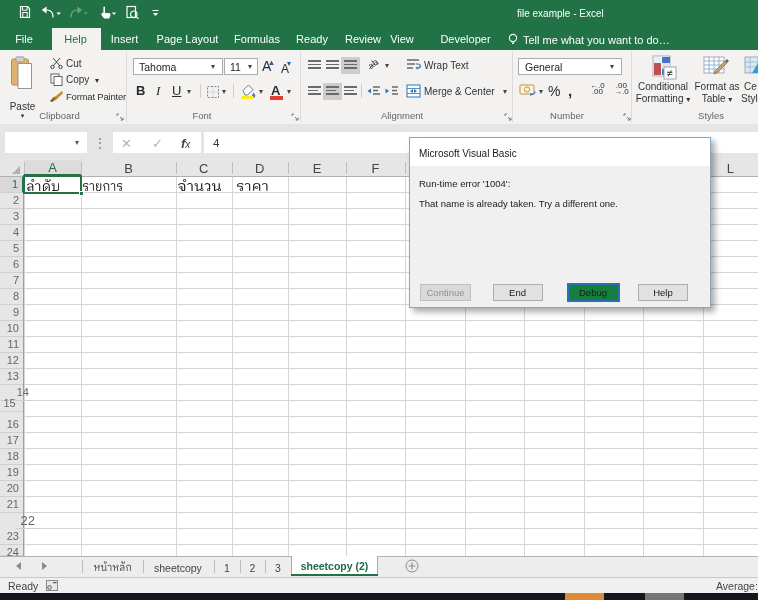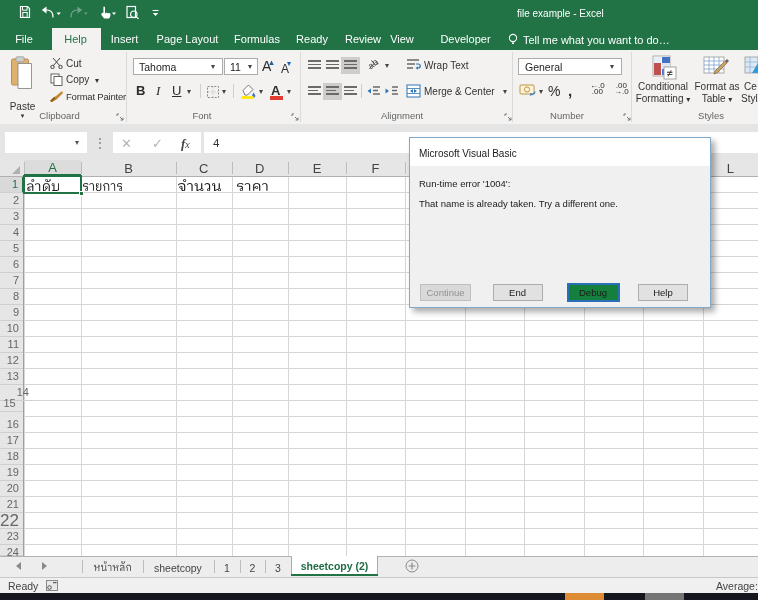--- a/index.html
+++ b/index.html
@@ -215,21 +215,21 @@
 <div class="abs" style="left:741px;top:93px;font-size:10px;color:#333">Styl</div>
 <div class="abs" style="left:0;top:124px;width:758px;height:36px;background:#e5e5e5"></div>
 <div class="abs" style="left:5px;top:132px;width:82px;height:21px;background:#fff"></div>
 <div class="abs" style="left:75px;top:138px;font-size:8px;color:#555">▾</div>
 <div class="abs" style="left:99px;top:138px;width:2px;height:2px;background:#9f9f9f"></div>
 <div class="abs" style="left:99px;top:142.3px;width:2px;height:2px;background:#9f9f9f"></div>
 <div class="abs" style="left:99px;top:146.6px;width:2px;height:2px;background:#9f9f9f"></div>
 <div class="abs" style="left:113px;top:132px;width:88px;height:21px;background:#fff"></div>
 <div class="abs" style="left:121px;top:136px;font-size:13px;color:#b3b3b3">✕</div>
 <div class="abs" style="left:152px;top:136px;font-size:13px;color:#b3b3b3">✓</div>
-<div class="abs" style="left:181px;top:136px;font-size:13px;font-style:italic;font-family:Liberation Serif, serif;color:#444"><b><i>f</i></b><i style="font-size:10px">x</i></div>
+<div class="abs" style="left:181px;top:136px;font-size:13px;font-style:italic;font-family:Liberation Sans, sans-serif;color:#444"><b><i>f</i></b><i style="font-size:10px">x</i></div>
 <div class="abs" style="left:204px;top:132px;width:554px;height:21px;background:#fff"></div>
 <div class="abs" style="left:213px;top:137px;font-size:11.5px;color:#333">4</div>
 <div class="abs" style="left:0;top:160px;width:758px;height:17px;background:#e6e6e6;border-bottom:1px solid #b0b0b0"></div>
 <div class="abs" style="left:12px;top:166px;width:0;height:0;border-left:8px solid transparent;border-bottom:8px solid #b0b0b0"></div>
 <div class="abs" style="left:24px;top:160px;width:57px;height:16px;background:#dcdcdc;border-bottom:2px solid #217346;color:#217346;font-size:13px;text-align:center;line-height:15px">A</div>
 <div class="abs" style="left:24px;top:162px;width:1px;height:12px;background:#bdbdbd"></div>
 <div class="abs" style="left:81px;top:160px;width:95px;height:16px;color:#444;font-size:13px;text-align:center;line-height:17px">B</div>
 <div class="abs" style="left:81px;top:162px;width:1px;height:12px;background:#bdbdbd"></div>
 <div class="abs" style="left:176px;top:160px;width:55.5px;height:16px;color:#444;font-size:13px;text-align:center;line-height:17px">C</div>
 <div class="abs" style="left:176px;top:162px;width:1px;height:12px;background:#bdbdbd"></div>
@@ -280,21 +280,21 @@
 <div class="abs" style="left:0;top:353px;width:23px;height:16px;border-bottom:1px solid #cfcfcf;color:#666;font-size:11px;text-align:right;padding-right:4px;line-height:15px">12</div>
 <div class="abs" style="left:0;top:369px;width:23px;height:16px;border-bottom:1px solid #cfcfcf;color:#666;font-size:11px;text-align:right;padding-right:4px;line-height:15px">13</div>
 <div class="abs" style="left:0;top:385px;width:33px;height:16px;border-bottom:1px solid #cfcfcf;color:#666;font-size:11px;text-align:right;padding-right:4px;line-height:15px">14</div>
 <div class="abs" style="left:0;top:396px;width:23px;height:16px;border-bottom:1px solid #cfcfcf;color:#666;font-size:11px;text-align:center;padding-right:4px;line-height:15px">15</div>
 <div class="abs" style="left:0;top:417px;width:23px;height:16px;border-bottom:1px solid #cfcfcf;color:#666;font-size:11px;text-align:right;padding-right:4px;line-height:15px">16</div>
 <div class="abs" style="left:0;top:433px;width:23px;height:16px;border-bottom:1px solid #cfcfcf;color:#666;font-size:11px;text-align:right;padding-right:4px;line-height:15px">17</div>
 <div class="abs" style="left:0;top:449px;width:23px;height:16px;border-bottom:1px solid #cfcfcf;color:#666;font-size:11px;text-align:right;padding-right:4px;line-height:15px">18</div>
 <div class="abs" style="left:0;top:465px;width:23px;height:16px;border-bottom:1px solid #cfcfcf;color:#666;font-size:11px;text-align:right;padding-right:4px;line-height:15px">19</div>
 <div class="abs" style="left:0;top:481px;width:23px;height:16px;border-bottom:1px solid #cfcfcf;color:#666;font-size:11px;text-align:right;padding-right:4px;line-height:15px">20</div>
 <div class="abs" style="left:0;top:497px;width:23px;height:16px;border-bottom:1px solid #cfcfcf;color:#666;font-size:11px;text-align:right;padding-right:4px;line-height:15px">21</div>
-<div class="abs" style="left:0;top:513px;width:23px;height:16px;border-bottom:1px solid #cfcfcf;color:#666;font-size:17px;text-align:right;padding-right:4px;line-height:15px">22</div>
+<div class="abs" style="left:16px;top:513px;width:23px;height:16px;border-bottom:1px solid #cfcfcf;color:#666;font-size:13px;text-align:right;padding-right:4px;line-height:15px">22</div>
 <div class="abs" style="left:0;top:529px;width:23px;height:16px;border-bottom:1px solid #cfcfcf;color:#666;font-size:11px;text-align:right;padding-right:4px;line-height:15px">23</div>
 <div class="abs" style="left:0;top:545px;width:23px;height:11px;border-bottom:1px solid #cfcfcf;color:#666;font-size:11px;text-align:right;padding-right:4px;line-height:15px">24</div>
 <div class="abs" style="left:23px;top:175px;width:59px;height:19px;border:2px solid #217346;background:transparent"></div>
 <div class="abs" style="left:79px;top:191px;width:5px;height:5px;background:#217346;border:1px solid #fff"></div>
 <svg style="position:absolute;left:26.5px;top:179.0px" width="32.2" height="12.1" viewBox="0.81 -11.97 32.88 12.14" preserveAspectRatio="none">
     <path d="M3.06 0.17 Q2.20 0.17 1.67 -0.37 Q1.14 -0.91 1.14 -2.08 Q1.14 -3.19 1.83 -3.83 Q2.52 -4.47 3.78 -4.47 L6.17 -4.47 L6.17 -4.91 Q6.17 -6.97 4.08 -6.97 Q3.16 -6.97 2.54 -6.55 Q1.92 -6.14 1.55 -5.45 L0.81 -6.08 Q1.20 -6.81 2.01 -7.31 Q2.81 -7.81 4.12 -7.81 Q5.64 -7.81 6.47 -7.06 Q7.30 -6.31 7.30 -4.95 L7.30 0.00 L6.17 0.00 L6.17 -3.62 L3.88 -3.62 Q3.08 -3.62 2.61 -3.26 Q2.14 -2.89 2.09 -2.22 Q2.50 -2.55 3.06 -2.55 Q3.70 -2.55 4.10 -2.18 Q4.50 -1.81 4.50 -1.19 Q4.50 -0.56 4.10 -0.20 Q3.70 0.17 3.06 0.17 Z M3.05 -0.45 Q3.38 -0.45 3.55 -0.66 Q3.73 -0.86 3.73 -1.19 Q3.73 -1.53 3.55 -1.73 Q3.38 -1.94 3.05 -1.94 Q2.73 -1.94 2.55 -1.73 Q2.36 -1.53 2.36 -1.19 Q2.36 -0.86 2.55 -0.66 Q2.73 -0.45 3.05 -0.45 Z M13.20 0.00 L13.20 -5.25 Q13.20 -6.09 12.77 -6.53 Q12.34 -6.97 11.48 -6.97 Q10.78 -6.97 10.31 -6.64 Q9.84 -6.31 9.56 -5.78 L8.88 -6.39 Q9.19 -7.00 9.86 -7.41 Q10.53 -7.81 11.62 -7.81 Q12.94 -7.81 13.62 -7.17 Q14.31 -6.53 14.31 -5.34 L14.31 0.00 L13.20 0.00 Z M6.73 -9.12 Q6.06 -9.12 5.66 -9.50 Q5.25 -9.88 5.25 -10.50 Q5.25 -11.12 5.66 -11.50 Q6.06 -11.88 6.73 -11.88 Q7.41 -11.88 7.81 -11.50 Q8.22 -11.12 8.22 -10.50 Q8.22 -9.88 7.81 -9.50 Q7.41 -9.12 6.73 -9.12 Z M6.73 -9.77 Q7.06 -9.77 7.23 -9.95 Q7.39 -10.12 7.39 -10.39 L7.39 -10.61 Q7.39 -10.88 7.23 -11.05 Q7.06 -11.23 6.73 -11.23 Q6.42 -11.23 6.25 -11.05 Q6.08 -10.88 6.08 -10.61 L6.08 -10.39 Q6.08 -10.12 6.25 -9.95 Q6.42 -9.77 6.73 -9.77 Z M17.12 -4.83 Q17.12 -5.52 17.37 -6.06 Q17.61 -6.61 18.05 -7.00 Q18.50 -7.39 19.16 -7.60 Q19.81 -7.81 20.62 -7.81 Q21.44 -7.81 22.09 -7.60 Q22.73 -7.39 23.18 -7.00 Q23.62 -6.61 23.88 -6.06 Q24.12 -5.52 24.12 -4.83 L24.12 0.00 L23.00 0.00 L23.00 -4.67 Q23.00 -5.77 22.37 -6.37 Q21.73 -6.97 20.62 -6.97 Q19.50 -6.97 18.87 -6.37 Q18.23 -5.77 18.23 -4.67 L18.23 -0.75 L18.94 -0.75 L20.03 -1.98 L20.38 -2.36 Q19.86 -2.42 19.56 -2.76 Q19.27 -3.09 19.27 -3.62 Q19.27 -4.22 19.63 -4.56 Q20.00 -4.91 20.62 -4.91 Q21.23 -4.91 21.61 -4.56 Q21.98 -4.22 21.98 -3.62 Q21.98 -3.22 21.78 -2.90 Q21.58 -2.58 21.27 -2.20 L19.33 0.00 L17.12 0.00 L17.12 -4.83 Z M20.62 -2.91 Q20.92 -2.91 21.10 -3.10 Q21.28 -3.30 21.28 -3.62 Q21.28 -3.95 21.10 -4.15 Q20.92 -4.34 20.62 -4.34 Q20.31 -4.34 20.13 -4.15 Q19.95 -3.95 19.95 -3.62 Q19.95 -3.30 20.13 -3.10 Q20.31 -2.91 20.62 -2.91 Z M21.97 -9.03 Q19.39 -9.03 19.39 -10.67 Q19.39 -11.28 19.75 -11.62 Q20.11 -11.97 20.69 -11.97 Q21.27 -11.97 21.62 -11.64 Q21.97 -11.31 21.97 -10.83 Q21.97 -10.47 21.80 -10.20 Q21.62 -9.94 21.31 -9.88 L21.31 -9.84 Q21.42 -9.83 21.52 -9.84 Q21.62 -9.84 21.67 -9.84 L22.27 -9.84 Q23.05 -9.84 23.51 -10.23 Q23.97 -10.62 23.97 -11.62 L23.97 -11.72 L25.09 -11.72 L25.09 -11.62 Q25.09 -10.89 24.88 -10.39 Q24.66 -9.89 24.24 -9.59 Q23.83 -9.30 23.26 -9.16 Q22.69 -9.03 21.97 -9.03 Z M20.69 -10.03 Q21.00 -10.03 21.15 -10.21 Q21.30 -10.39 21.30 -10.70 Q21.30 -11.00 21.15 -11.18 Q21.00 -11.36 20.69 -11.36 Q20.38 -11.36 20.22 -11.18 Q20.06 -11.00 20.06 -10.70 Q20.06 -10.39 20.22 -10.21 Q20.38 -10.03 20.69 -10.03 Z M27.78 -0.84 L27.78 -5.14 Q27.72 -5.11 27.62 -5.10 Q27.52 -5.09 27.42 -5.09 Q26.75 -5.09 26.34 -5.46 Q25.94 -5.83 25.94 -6.45 Q25.94 -7.08 26.34 -7.45 Q26.75 -7.81 27.42 -7.81 Q28.09 -7.81 28.50 -7.45 Q28.91 -7.08 28.91 -6.45 L28.91 -0.84 L31.02 -0.84 Q31.77 -0.84 32.17 -1.23 Q32.58 -1.61 32.58 -2.33 L32.58 -7.64 L33.69 -7.64 L33.69 -2.33 Q33.69 -1.22 33.02 -0.61 Q32.34 0.00 31.12 0.00 L26.56 0.00 L26.56 -0.84 L27.78 -0.84 Z M27.38 -5.72 Q27.70 -5.72 27.88 -5.92 Q28.06 -6.12 28.06 -6.45 Q28.06 -6.80 27.88 -7.00 Q27.70 -7.20 27.38 -7.20 Q27.06 -7.20 26.88 -7.00 Q26.69 -6.80 26.69 -6.45 Q26.69 -6.12 26.88 -5.92 Q27.06 -5.72 27.38 -5.72 Z" fill="#1a1a1a"></path>
   </svg>
 <svg style="position:absolute;left:82.5px;top:183.2px" width="39.4" height="8.0" viewBox="0.77 -7.81 46.47 7.98" preserveAspectRatio="none">
     <path d="M4.97 0.17 Q4.30 0.17 3.88 -0.20 Q3.45 -0.58 3.45 -1.20 Q3.45 -1.83 3.88 -2.20 Q4.30 -2.58 4.97 -2.58 Q5.17 -2.58 5.36 -2.53 L5.36 -3.14 Q5.36 -3.66 5.15 -3.87 Q4.94 -4.08 4.36 -4.11 L0.77 -4.38 L0.77 -5.05 Q0.77 -5.72 1.01 -6.23 Q1.25 -6.75 1.68 -7.10 Q2.11 -7.45 2.73 -7.63 Q3.34 -7.81 4.11 -7.81 Q5.22 -7.81 6.01 -7.45 Q6.80 -7.09 7.11 -6.61 L6.48 -5.92 Q6.12 -6.38 5.59 -6.67 Q5.06 -6.97 4.16 -6.97 Q3.14 -6.97 2.50 -6.57 Q1.86 -6.17 1.86 -5.31 L1.86 -5.14 L4.58 -4.95 Q5.05 -4.92 5.41 -4.82 Q5.77 -4.72 6.01 -4.51 Q6.25 -4.30 6.37 -3.95 Q6.48 -3.61 6.48 -3.11 L6.48 -1.20 Q6.48 -0.58 6.06 -0.20 Q5.64 0.17 4.97 0.17 Z M4.92 -1.98 Q4.59 -1.98 4.39 -1.77 Q4.19 -1.56 4.19 -1.20 Q4.19 -0.84 4.39 -0.63 Q4.59 -0.42 4.92 -0.42 Q5.27 -0.42 5.47 -0.63 Q5.67 -0.84 5.67 -1.20 Q5.67 -1.56 5.47 -1.77 Q5.27 -1.98 4.92 -1.98 Z M12.50 0.00 L12.50 -5.25 Q12.50 -6.09 12.07 -6.53 Q11.64 -6.97 10.78 -6.97 Q10.08 -6.97 9.61 -6.64 Q9.14 -6.31 8.86 -5.78 L8.17 -6.39 Q8.48 -7.00 9.16 -7.41 Q9.83 -7.81 10.92 -7.81 Q12.23 -7.81 12.92 -7.17 Q13.61 -6.53 13.61 -5.34 L13.61 0.00 L12.50 0.00 Z M18.47 -3.33 Q17.94 -3.33 17.58 -2.97 Q17.22 -2.61 17.22 -2.06 Q17.22 -1.42 17.62 -1.05 Q18.02 -0.67 18.86 -0.67 L19.48 -0.67 Q20.33 -0.67 20.75 -1.09 Q21.17 -1.50 21.17 -2.22 L21.17 -7.64 L22.30 -7.64 L22.30 -2.34 Q22.30 -1.08 21.46 -0.45 Q20.62 0.17 19.16 0.17 Q17.69 0.17 16.89 -0.37 Q16.09 -0.91 16.09 -1.89 Q16.09 -2.48 16.42 -2.84 Q16.75 -3.20 17.28 -3.39 L17.28 -3.44 Q16.67 -3.64 16.39 -4.09 Q16.11 -4.53 16.11 -5.19 L16.11 -5.89 Q16.11 -6.81 16.59 -7.31 Q17.06 -7.81 17.86 -7.81 Q18.48 -7.81 18.88 -7.45 Q19.28 -7.08 19.28 -6.45 Q19.28 -5.83 18.88 -5.46 Q18.47 -5.09 17.80 -5.09 Q17.41 -5.09 17.11 -5.28 L17.11 -5.22 Q17.11 -4.94 17.15 -4.74 Q17.19 -4.55 17.30 -4.42 Q17.41 -4.30 17.62 -4.23 Q17.84 -4.17 18.19 -4.17 L19.11 -4.17 L19.11 -3.33 L18.47 -3.33 Z M17.84 -5.72 Q18.17 -5.72 18.35 -5.92 Q18.53 -6.12 18.53 -6.45 Q18.53 -6.80 18.35 -7.00 Q18.17 -7.20 17.84 -7.20 Q17.52 -7.20 17.34 -7.00 Q17.16 -6.80 17.16 -6.45 Q17.16 -6.12 17.34 -5.92 Q17.52 -5.72 17.84 -5.72 Z M25.80 -4.38 L24.56 -4.88 Q24.59 -5.52 24.88 -6.05 Q25.17 -6.59 25.65 -6.98 Q26.12 -7.38 26.79 -7.59 Q27.45 -7.81 28.25 -7.81 Q29.03 -7.81 29.67 -7.60 Q30.31 -7.39 30.76 -6.99 Q31.20 -6.59 31.45 -6.03 Q31.70 -5.47 31.70 -4.78 L31.70 0.00 L30.58 0.00 L30.58 -4.64 Q30.58 -5.77 29.91 -6.37 Q29.23 -6.97 28.14 -6.97 Q27.20 -6.97 26.50 -6.55 Q25.80 -6.12 25.59 -5.38 L26.33 -5.09 Q26.61 -4.98 26.76 -4.81 Q26.91 -4.64 26.91 -4.33 L26.91 0.00 L25.80 0.00 L25.80 -4.38 Z M37.61 0.00 L37.61 -5.25 Q37.61 -6.09 37.18 -6.53 Q36.75 -6.97 35.89 -6.97 Q35.19 -6.97 34.72 -6.64 Q34.25 -6.31 33.97 -5.78 L33.28 -6.39 Q33.59 -7.00 34.27 -7.41 Q34.94 -7.81 36.03 -7.81 Q37.34 -7.81 38.03 -7.17 Q38.72 -6.53 38.72 -5.34 L38.72 0.00 L37.61 0.00 Z M45.09 0.17 Q44.42 0.17 44.00 -0.20 Q43.58 -0.58 43.58 -1.20 Q43.58 -1.83 44.00 -2.20 Q44.42 -2.58 45.09 -2.58 Q45.30 -2.58 45.48 -2.53 L45.48 -3.14 Q45.48 -3.66 45.27 -3.87 Q45.06 -4.08 44.48 -4.11 L40.89 -4.38 L40.89 -5.05 Q40.89 -5.72 41.13 -6.23 Q41.38 -6.75 41.80 -7.10 Q42.23 -7.45 42.85 -7.63 Q43.47 -7.81 44.23 -7.81 Q45.34 -7.81 46.13 -7.45 Q46.92 -7.09 47.23 -6.61 L46.61 -5.92 Q46.25 -6.38 45.72 -6.67 Q45.19 -6.97 44.28 -6.97 Q43.27 -6.97 42.62 -6.57 Q41.98 -6.17 41.98 -5.31 L41.98 -5.14 L44.70 -4.95 Q45.17 -4.92 45.53 -4.82 Q45.89 -4.72 46.13 -4.51 Q46.38 -4.30 46.49 -3.95 Q46.61 -3.61 46.61 -3.11 L46.61 -1.20 Q46.61 -0.58 46.19 -0.20 Q45.77 0.17 45.09 0.17 Z M45.05 -1.98 Q44.72 -1.98 44.52 -1.77 Q44.31 -1.56 44.31 -1.20 Q44.31 -0.84 44.52 -0.63 Q44.72 -0.42 45.05 -0.42 Q45.39 -0.42 45.59 -0.63 Q45.80 -0.84 45.80 -1.20 Q45.80 -1.56 45.59 -1.77 Q45.39 -1.98 45.05 -1.98 Z" fill="#1a1a1a"></path>
   </svg>

